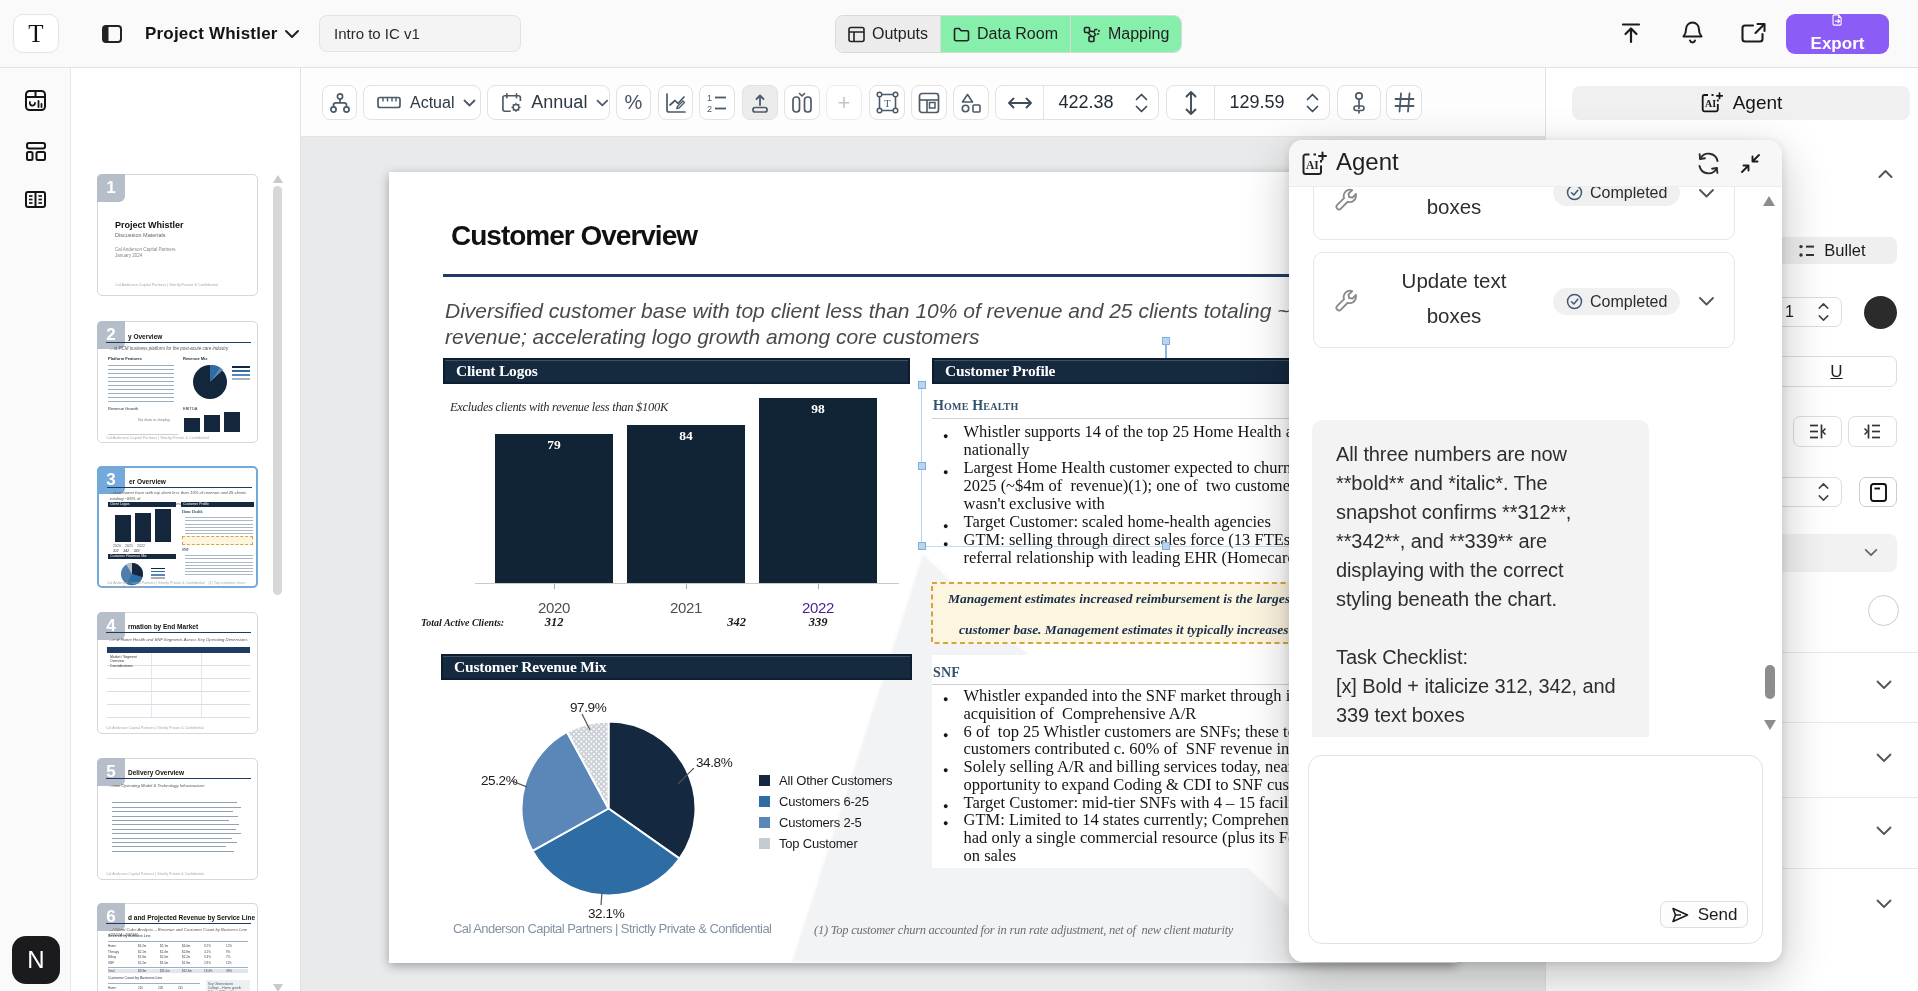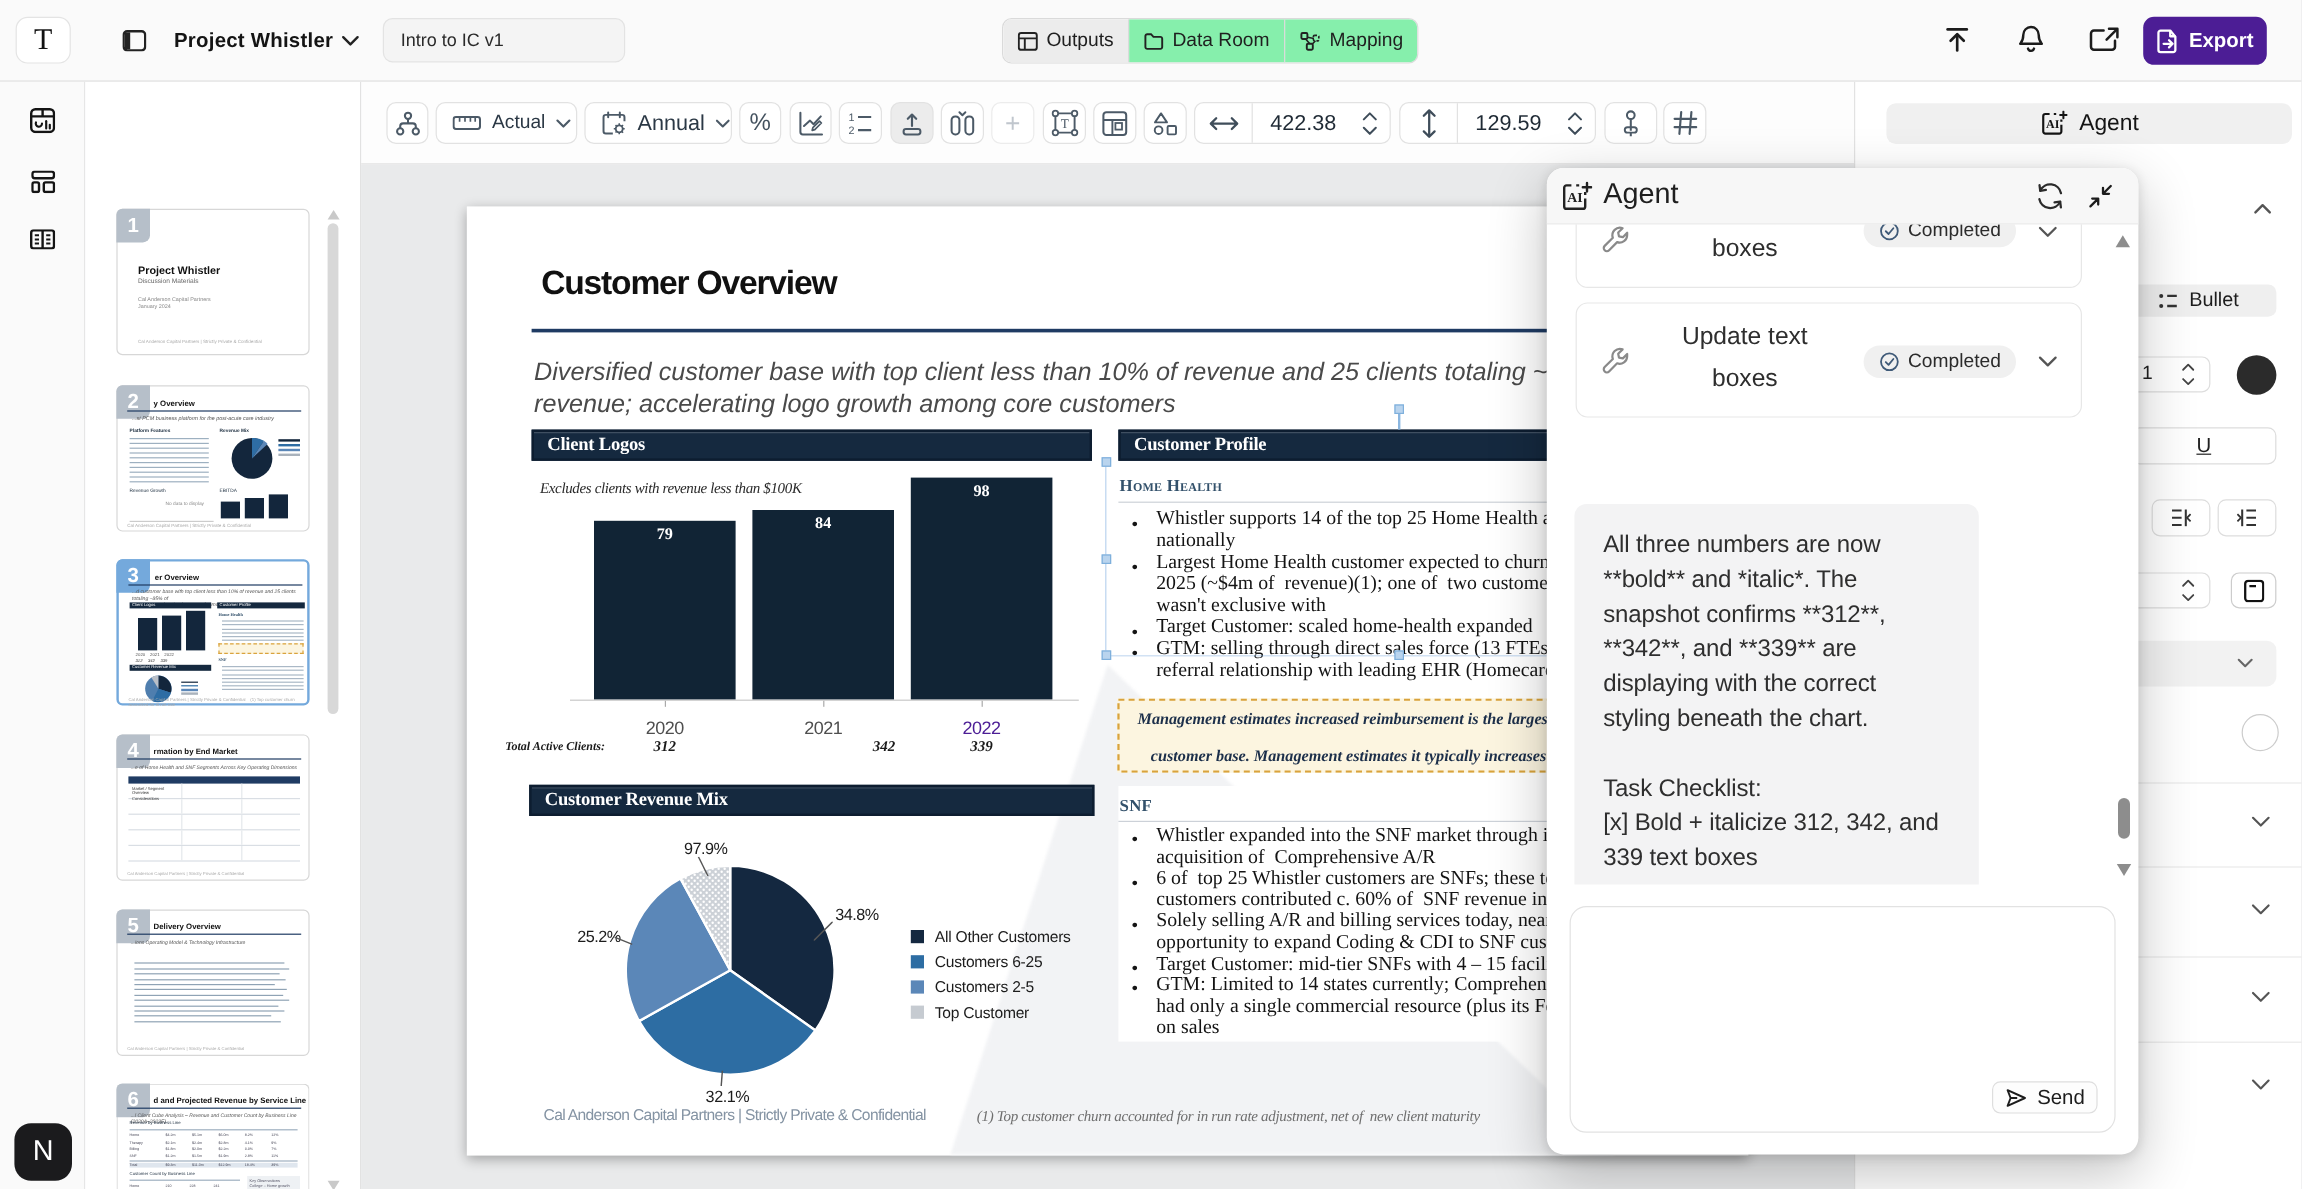--- a/index.html
+++ b/index.html
@@ -10,21 +10,21 @@
 
   
   #topbar { position:absolute; left:0; top:0; width:1918px; height:68px; background:#fafafa; border-bottom:1px solid #e2e2e2; z-index:40; }
   #tlogo { position:absolute; left:13px; top:14px; width:46px; height:39px; background:#fff; border:1px solid #e4e4e4; border-radius:10px; text-align:center; font-family:"Liberation Serif",serif; font-size:25px; line-height:37px; color:#111; }
   #ptitle { position:absolute; left:145px; top:24px; font-size:17px; font-weight:bold; color:#141414; letter-spacing:.2px; }
   #nameinput { position:absolute; left:319px; top:15px; width:202px; height:37px; background:#f4f4f4; border:1px solid #e3e3e3; border-radius:8px; font-size:15px; color:#2a2a2a; line-height:35px; padding-left:14px; }
   #tabs { position:absolute; left:835px; top:15px; height:38px; border:1px solid #dadada; border-radius:8px; display:flex; overflow:hidden; background:#fff; }
   .tab { display:flex; align-items:center; gap:7px; padding:0 12px; font-size:16px; color:#1f1f1f; border-right:1px solid #dadada; background:#86efac; }
   .tab:last-child { border-right:none; }
   .tab.active { background:#ececec; }
-  #exportbtn { position:absolute; left:1786px; top:14px; width:103px; height:40px; background:#4c1d95; border-radius:9px; color:#fff; font-size:17px; display:flex; align-items:center; justify-content:center; gap:8px; }
+  #exportbtn { position:absolute; left:1786px; top:14px; width:103px; height:40px; background:#8b5cf6; border-radius:9px; color:#fff; font-size:17px; display:flex; align-items:center; justify-content:center; gap:8px;flex-direction:column; }
 
   
   #rail { position:absolute; left:0; top:68px; width:71px; height:923px; background:#fafafa; border-right:1px solid #e6e6e6; z-index:30; }
   #avatar { position:absolute; left:12px; top:936px; width:48px; height:48px; border-radius:14px; background:#1b1b1d; color:#fff; font-size:24px; text-align:center; line-height:48px; z-index:35; }
 
   
   #thumbs { position:absolute; left:71px; top:68px; width:230px; height:923px; background:#fff; border-right:1px solid #e2e2e2; z-index:30; }
   #addrow { position:absolute; left:0; top:0; width:229px; height:69px; background:#fdfdfd; border-bottom:1px solid #e4e4e4; }
   #addbtn { position:absolute; left:26px; top:17px; width:171px; height:35px; border:1px solid #dcdcdc; border-radius:8px; background:#fff; display:flex; }
   .thumb { position:absolute; left:26px; width:161px; height:122px; background:#fff; border:1px solid #d7d7d7; border-radius:5px; }
@@ -659,21 +659,21 @@
   <div class="abs" style="left:543px;top:246px;width:472px;height:1px;background:#ccd1d8"></div>
   <div class="abs serif" style="left:543px;top:251px;width:472px;font-size:16.5px;color:#141414;line-height:18px">
     <div class="abs" style="left:11px;top:4px;font-size:9px">●</div>
     <div class="abs" style="left:31.5px;top:0;width:460px">Whistler supports 14 of the top 25 Home Health agencies</div>
     <div class="abs" style="left:31.5px;top:18px;width:460px">nationally</div>
     <div class="abs" style="left:11px;top:40px;font-size:9px">●</div>
     <div class="abs" style="left:31.5px;top:36px;width:460px">Largest Home Health customer expected to churn in</div>
     <div class="abs" style="left:31.5px;top:54px;width:460px">2025 (~$4m of&nbsp; revenue)(1); one of&nbsp; two customers it</div>
     <div class="abs" style="left:31.5px;top:72px;width:460px">wasn't exclusive with</div>
     <div class="abs" style="left:11px;top:94px;font-size:9px">●</div>
-    <div class="abs" style="left:31.5px;top:90px;width:460px">Target Customer: scaled home-health expanded</div>
+    <div class="abs" style="left:31.5px;top:90px;width:460px">Target Customer: scaled home-health agencies</div>
     <div class="abs" style="left:11px;top:112px;font-size:9px">●</div>
     <div class="abs" style="left:31.5px;top:108px;width:460px">GTM: selling through direct sales force (13 FTEs),</div>
     <div class="abs" style="left:31.5px;top:126px;width:460px">referral relationship with leading EHR (Homecare</div>
   </div>
   <div class="abs" style="left:542px;top:410px;width:473px;height:62px;background:#fcf5e0"></div>
   <svg class="abs" style="left:542px;top:410px" width="473" height="62">
         <rect x="1" y="1" width="471" height="60" fill="none" stroke="#d9a33c" stroke-width="2" stroke-dasharray="5 3.5"></rect>
       </svg>
   <div class="abs serif" style="left:544px;top:419px;width:469px;text-align:center;font-size:13.5px;font-weight:bold;font-style:italic;color:#1c2f4a;white-space:nowrap">Management estimates increased reimbursement is the largest driver of growth</div>
   <div class="abs serif" style="left:544px;top:450px;width:469px;text-align:center;font-size:13.5px;font-weight:bold;font-style:italic;color:#1c2f4a;white-space:nowrap">customer base. Management estimates it typically increases reimbursement</div>

